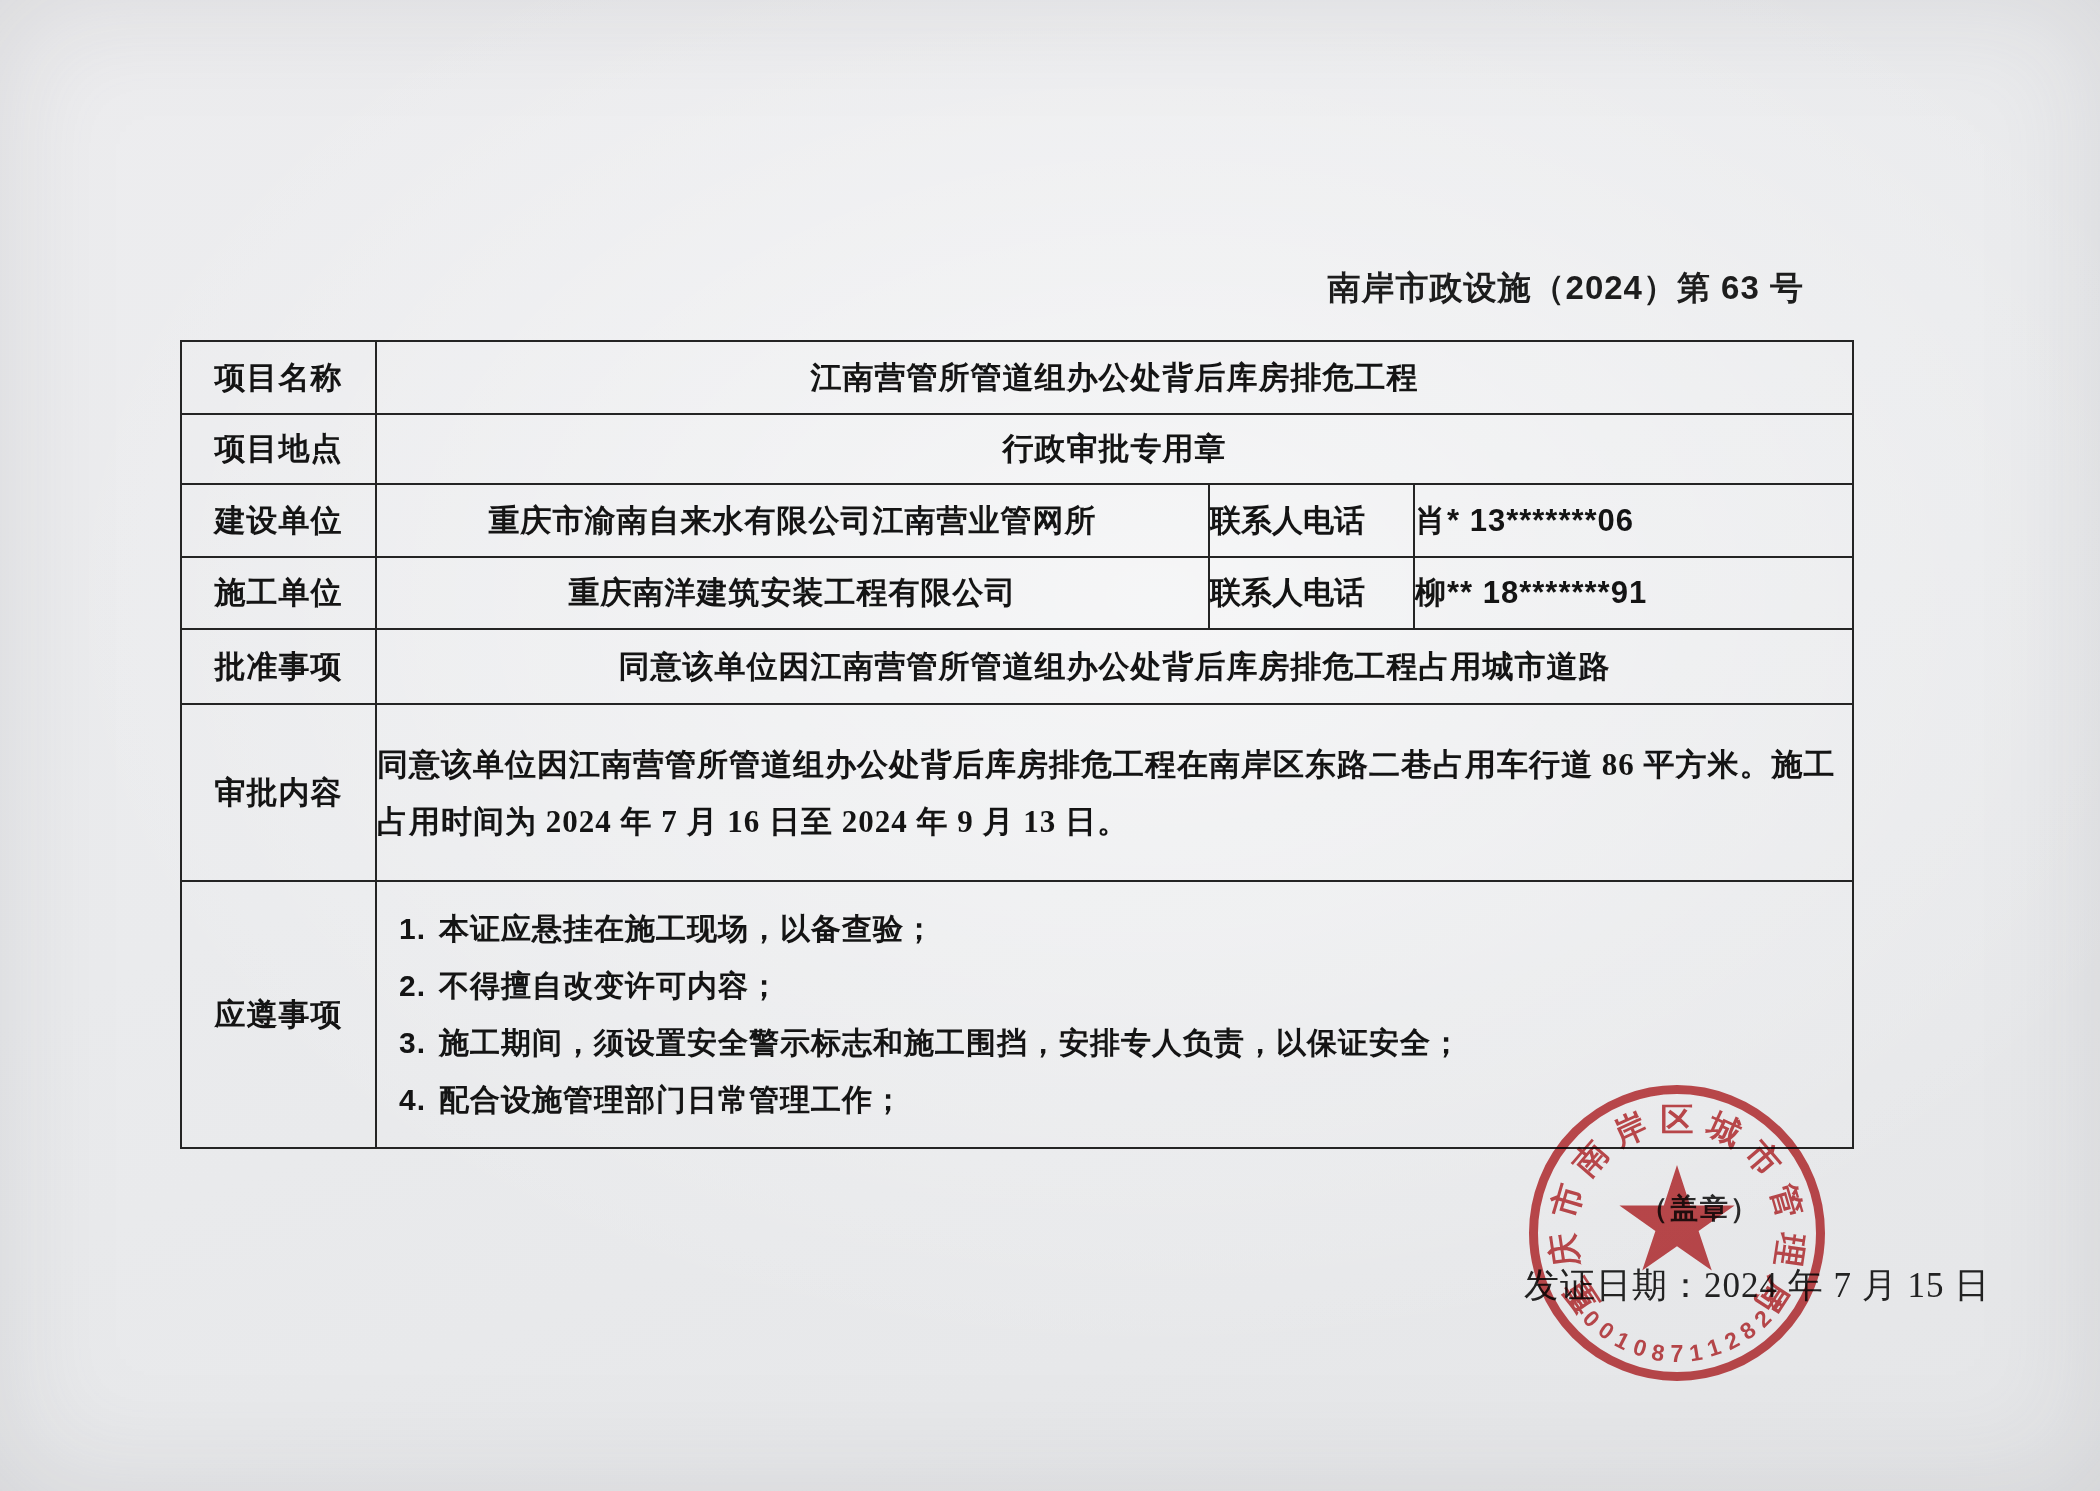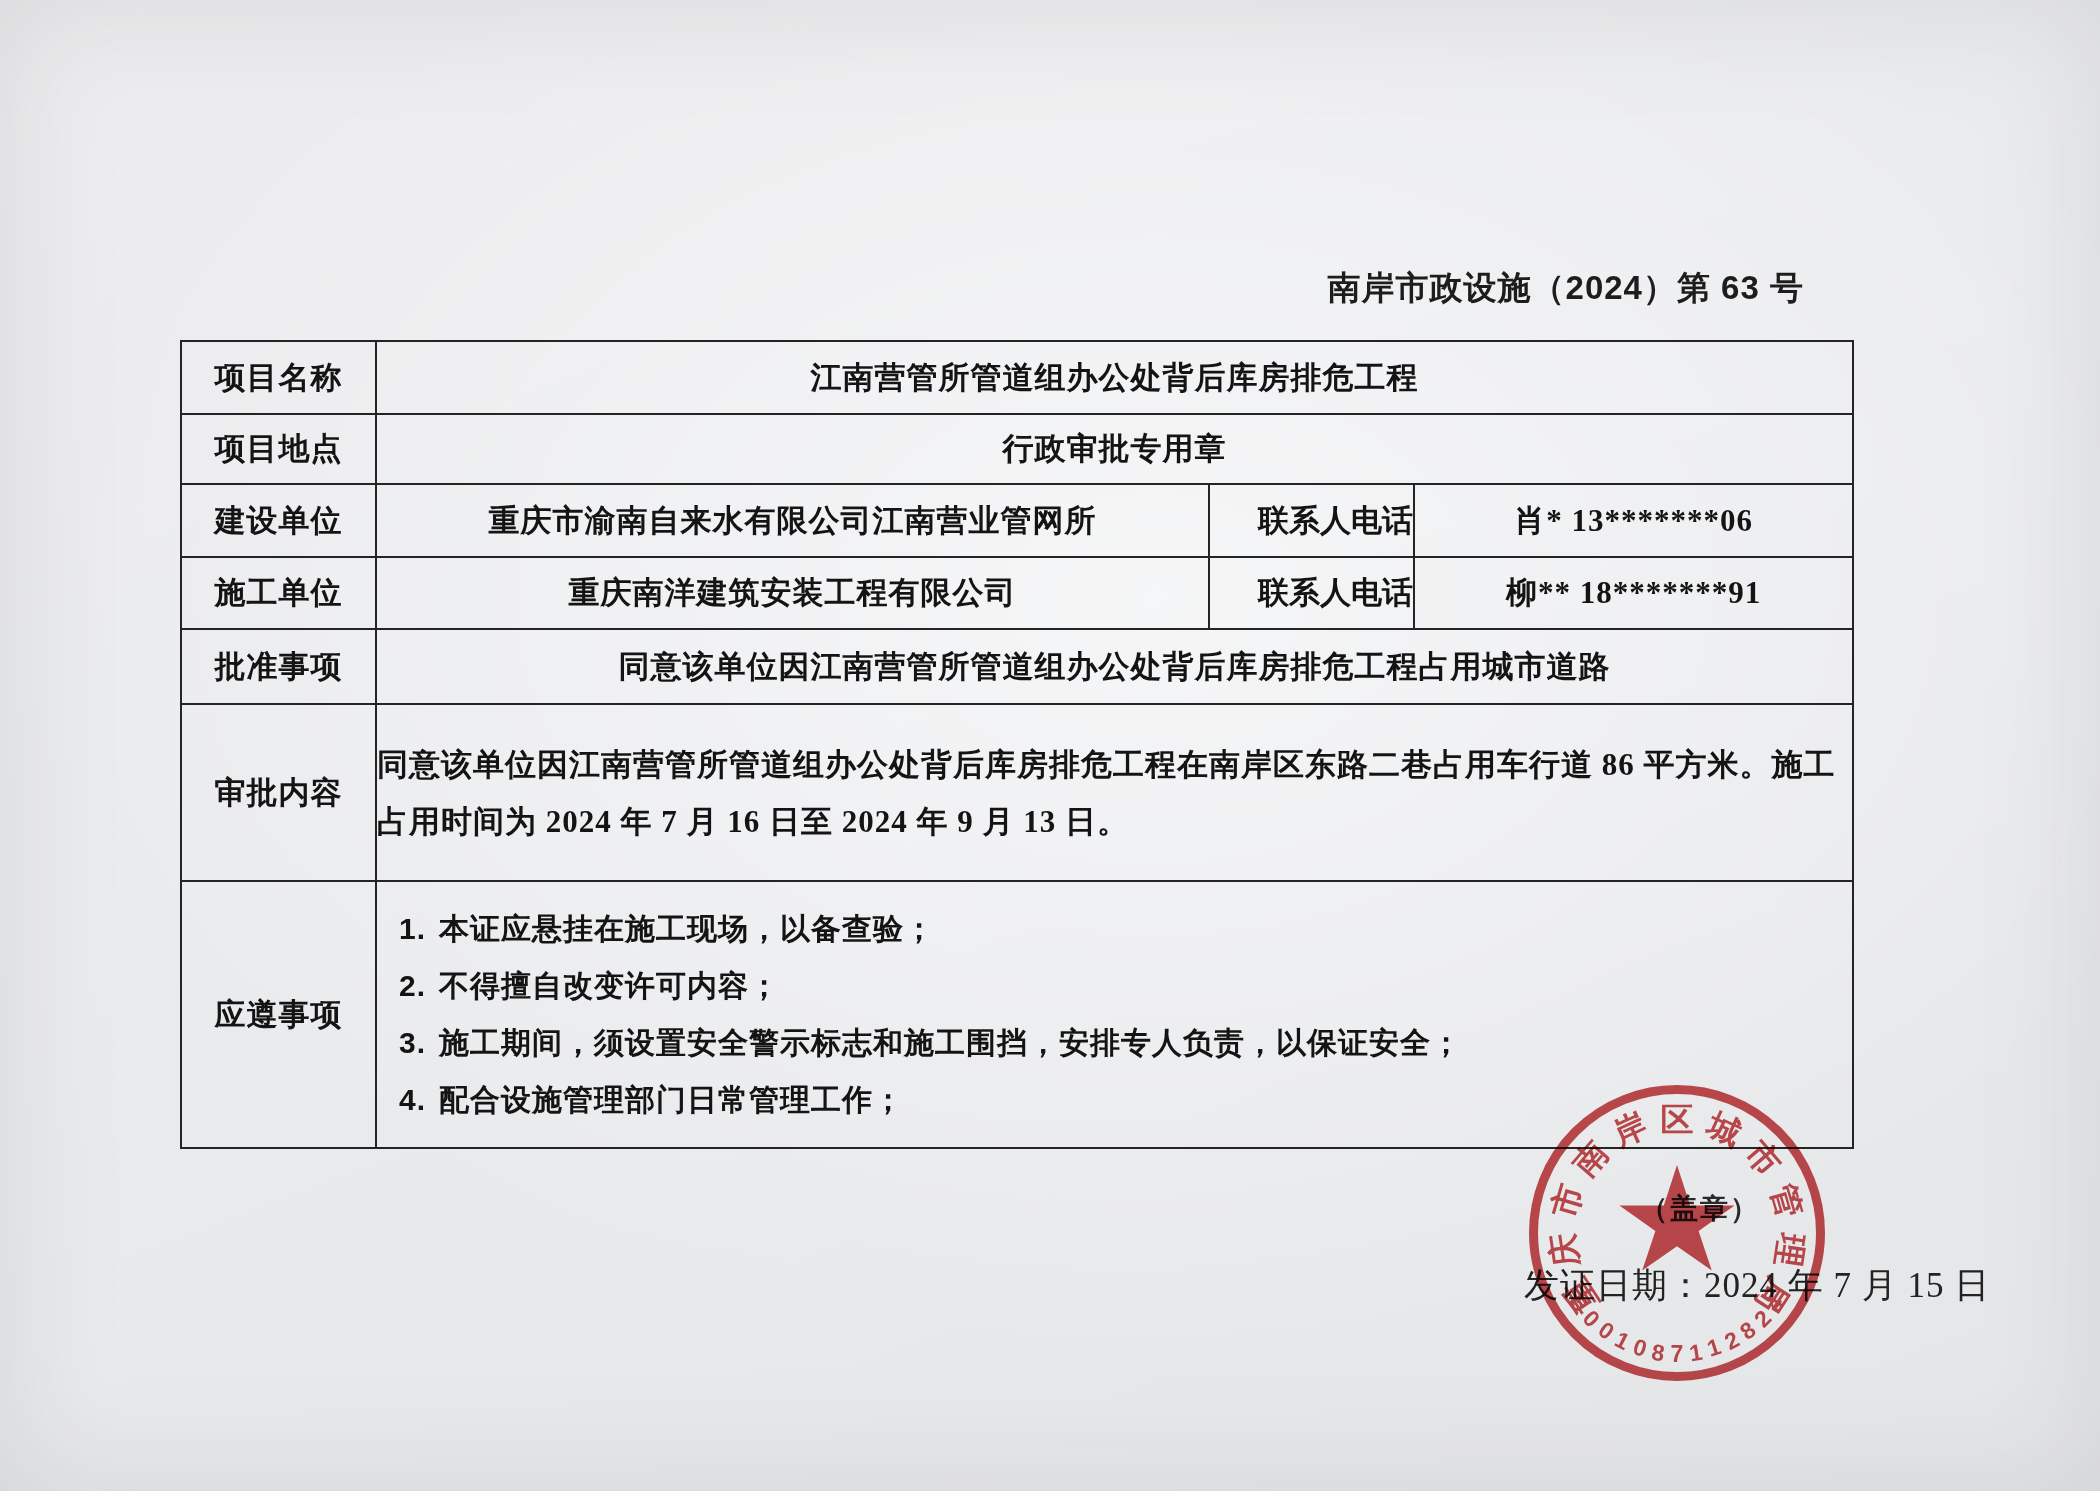--- a/index.html
+++ b/index.html
@@ -39,24 +39,24 @@
   }
   table.permit td{
     border:2px solid #242424;
     font-size:31px;font-weight:600;
     color:#141414;
     vertical-align:middle;
     padding:0;
   }
   td.lbl{text-align:center;letter-spacing:1px;}
   td.val-center{text-align:center;letter-spacing:1px;}
-  td.contact-lbl{text-align:right;}
+  td.contact-lbl{text-align:left;}
   td.phone{
-    text-align:center;
-    font-family:Liberation Serif, serif;
+    text-align:left;
+    font-family:Liberation Sans, sans-serif;
     font-weight:600;letter-spacing:1px;
   }
   td.val-left{
     text-align:left;
     padding:14px 26px;
     line-height:57px;
     letter-spacing:1px;
   }
   .rules{
     display:flex;flex-direction:column;justify-content:center;

